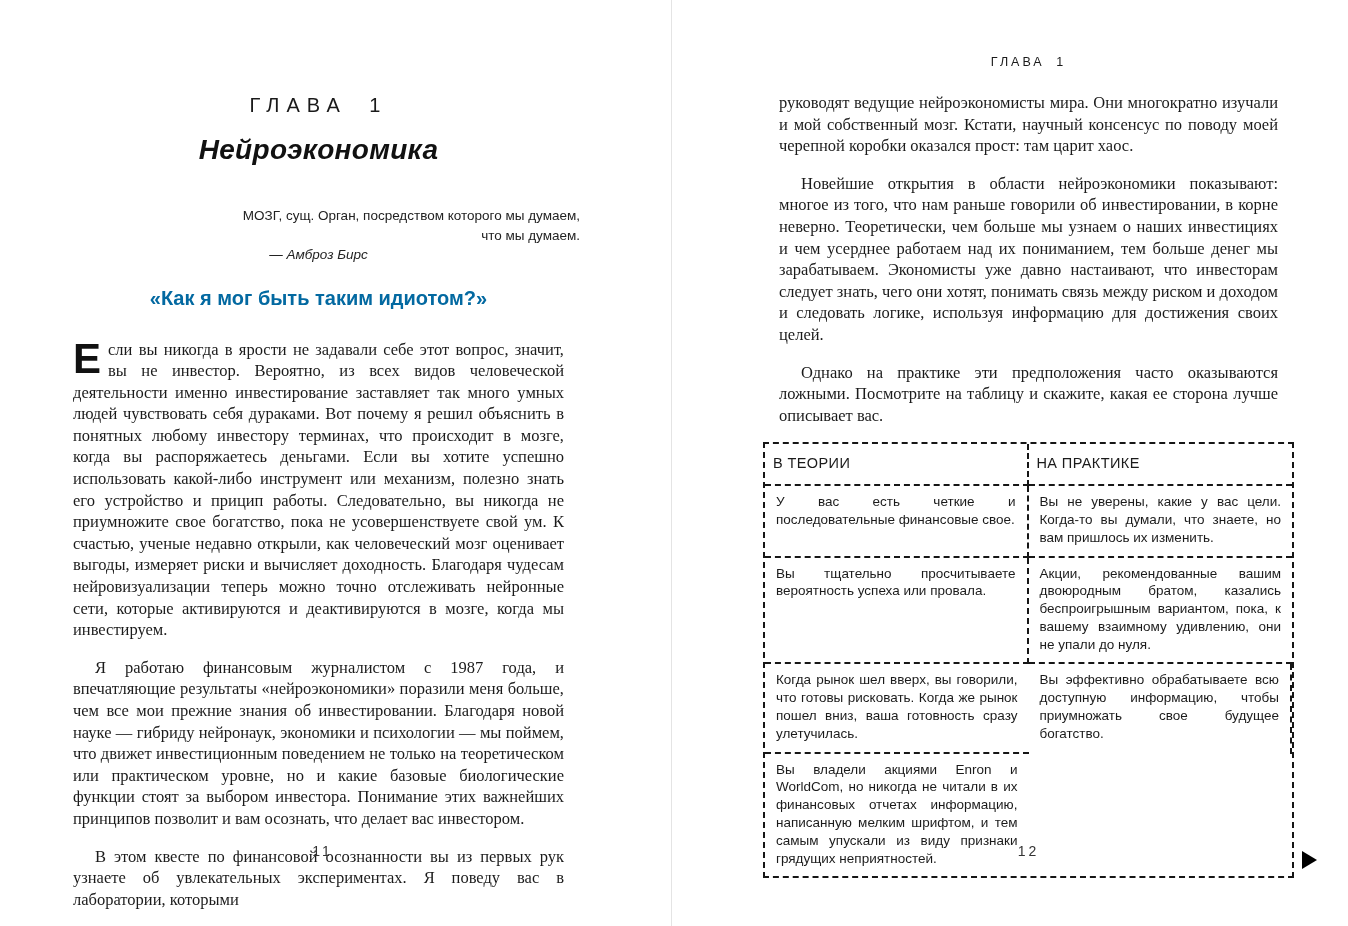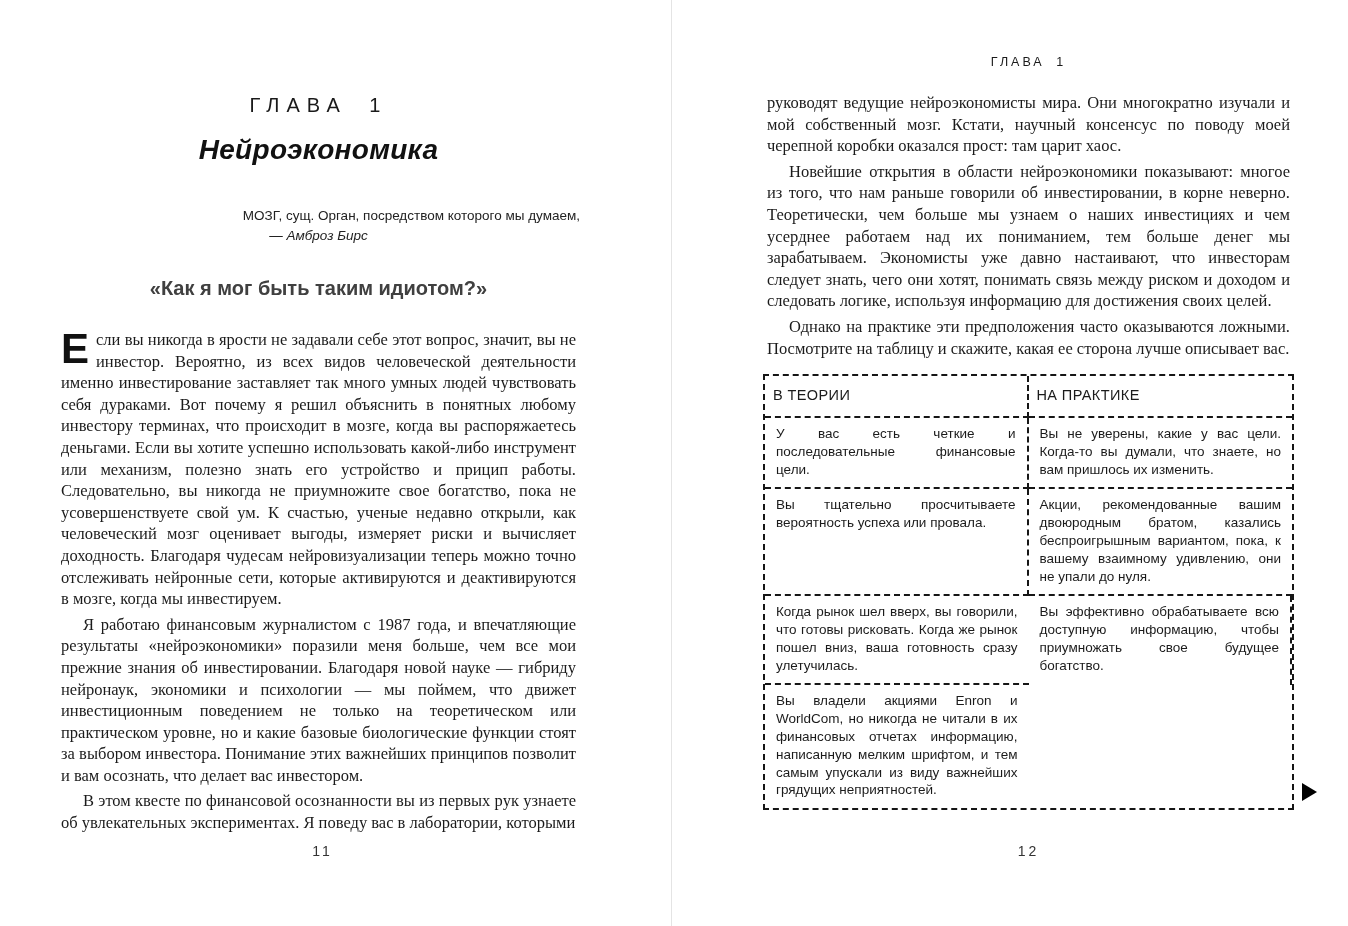--- a/index.html
+++ b/index.html
@@ -44,33 +44,33 @@
     font-size:13.5px; line-height:19.5px;
     color:#222;
   }
   .epigraph-attr {
     text-align:center;
     font-size:13.5px; line-height:19.5px;
     font-style:italic;
     color:#222;
   }
   .section-title {
-    margin-top:32px;
+    margin-top:22px;
     text-align:center;
     font-size:20px; font-weight:700;
-    color:#404040;
+    color:#0369a1;
   }
   .body-copy {
     margin-top:29px;
     font-family:"Liberation Serif", serif;
     font-size:16.5px; line-height:21.6px;
     text-align:justify;
     color:#1b1b1b;
   }
-  .body-copy p { margin:4px; }
+  .body-copy p { margin:16px; }
   .body-copy p + p { text-indent:22px; }
   .dropcap {
     float:left;
     font-family:"Liberation Sans", sans-serif;
     font-weight:600;
     font-size:42px; line-height:34px;
     padding:3px 7px 0 0;
     color:#111;
   }
 
@@ -130,20 +130,21 @@
 <div class="spread">
 
   <div class="gutter"></div>
 
   <div class="page-left">
     <div class="chapter-label">ГЛАВА 1</div>
     <h1 class="chapter-title">Нейроэкономика</h1>
 
     <div class="epigraph">
       <div>МОЗГ, сущ. Орган, посредством которого мы думаем,</div>
+      <div>что мы думаем.</div>
       <div class="epigraph-attr">— Амброз Бирс</div>
     </div>
 
     <h2 class="section-title">«Как я мог быть таким идиотом?»</h2>
 
     <div class="body-copy">
       <p><span class="dropcap">Е</span><span>сли вы никогда в ярости не задавали себе этот вопрос, значит, вы не инвестор. Вероятно, из всех видов человеческой деятельности именно инвестирование заставляет так много умных людей чувствовать себя дураками. Вот почему я решил объяснить в понятных любому инвестору терминах, что происходит в мозге, когда вы распоряжаетесь деньгами. Если вы хотите успешно использовать какой-либо инструмент или механизм, полезно знать его устройство и прицип работы. Следовательно, вы никогда не приумножите свое богатство, пока не усовершенствуете свой ум. К счастью, ученые недавно открыли, как человеческий мозг оценивает выгоды, измеряет риски и вычисляет доходность. Благодаря чудесам нейровизуализации теперь можно точно отслеживать нейронные сети, которые активируются и деактивируются в мозге, когда мы инвестируем.</span></p>
       <p>Я работаю финансовым журналистом с 1987 года, и впечатляющие результаты «нейроэкономики» поразили меня больше, чем все мои прежние знания об инвестировании. Благодаря новой науке — гибриду нейронаук, экономики и психологии — мы поймем, что движет инвестиционным поведением не только на теоретическом или практическом уровне, но и какие базовые биологические функции стоят за выбором инвестора. Понимание этих важнейших принципов позволит и вам осознать, что делает вас инвестором.</p>
       <p>В этом квесте по финансовой осознанности вы из первых рук узнаете об увлекательных экспериментах. Я поведу вас в лаборатории, которыми</p>
     </div>
@@ -156,30 +157,30 @@
       <p>руководят ведущие нейроэкономисты мира. Они многократно изучали и мой собственный мозг. Кстати, научный консенсус по поводу моей черепной коробки оказался прост: там царит хаос.</p>
       <p>Новейшие открытия в области нейроэкономики показывают: многое из того, что нам раньше говорили об инвестировании, в корне неверно. Теоретически, чем больше мы узнаем о наших инвестициях и чем усерднее работаем над их пониманием, тем больше денег мы зарабатываем. Экономисты уже давно настаивают, что инвесторам следует знать, чего они хотят, понимать связь между риском и доходом и следовать логике, используя информацию для достижения своих целей.</p>
       <p>Однако на практике эти предположения часто оказываются ложными. Посмотрите на таблицу и скажите, какая ее сторона лучше описывает вас.</p>
     </div>
 
     <div class="theory-table-wrap">
       <div class="theory-table">
         <div class="cell head col-left row-sep">В ТЕОРИИ</div>
         <div class="cell head row-sep">НА ПРАКТИКЕ</div>
 
-        <div class="cell col-left row-sep">У вас есть четкие и последовательные финансовые цели.</div>
+        <div class="cell col-left row-sep">У вас есть четкие и последовательные финансовые свое.</div>
         <div class="cell row-sep">Вы не уверены, какие у вас цели. Когда-то вы думали, что знаете, но вам пришлось их изменить.</div>
 
         <div class="cell col-left row-sep">Вы тщательно просчитываете вероятность успеха или провала.</div>
         <div class="cell row-sep">Акции, рекомендованные вашим двоюродным братом, казались беспроигрышным вариантом, пока, к вашему взаимному удивлению, они не упали до нуля.</div>
 
         <div class="cell row-sep">Когда рынок шел вверх, вы говорили, что готовы рисковать. Когда же рынок пошел вниз, ваша готовность сразу улетучилась.</div>
 
         <div class="cell col-left">Вы эффективно обрабатываете всю доступную информацию, чтобы приумножать свое будущее богатство.</div>
-        <div class="cell">Вы владели акциями Enron и WorldCom, но никогда не читали в их финансовых отчетах информацию, написанную мелким шрифтом, и тем самым упускали из виду важнейших грядущих неприятностей.</div>
+        <div class="cell">Вы владели акциями Enron и WorldCom, но никогда не читали в их финансовых отчетах информацию, написанную мелким шрифтом, и тем самым упускали из виду признаки грядущих неприятностей.</div>
       </div>
       <div class="continued-arrow"></div>
     </div>
   </div>
 
   <div class="page-num left">11</div>
   <div class="page-num right">12</div>
 
 </div>
 

